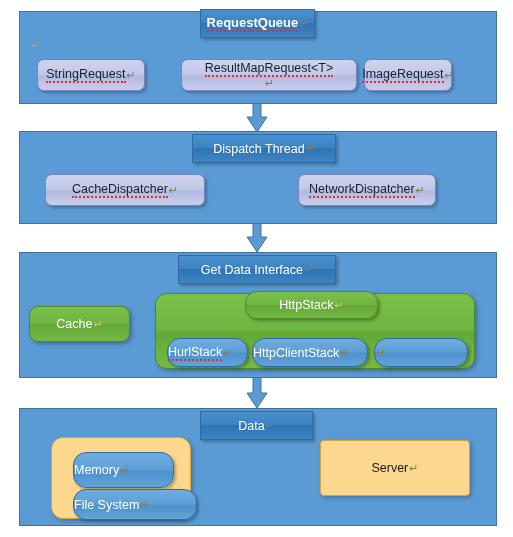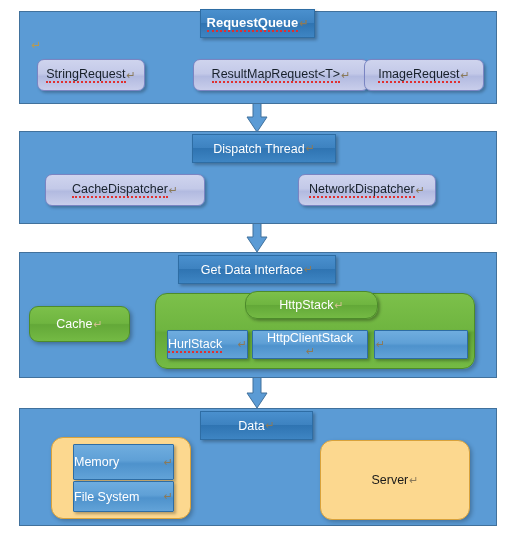--- a/index.html
+++ b/index.html
@@ -88,46 +88,47 @@
     justify-content: center;
     color: #17202A;
     font-size: 12.5px;
     box-shadow: 2px 2px 3px rgba(0,0,0,0.25);
     z-index: 12;
     white-space: nowrap;
   }
   .squiggle { border-bottom: 2px dotted #E03030; }
 
   #box-stringrequest    { left: 37px;  top: 59px;  width: 108px; }
-  #box-resultmaprequest { left: 193px; top: 59px;  width: 176px; }
-  #box-imagerequest     { left: 364px; top: 59px;  width: 120px; }
+  #box-resultmaprequest { left: 181px; top: 59px;  width: 176px; flex-direction: column; }
+  #box-imagerequest     { left: 364px; top: 59px;  width: 88px; }
   #box-cachedispatcher  { left: 45px;  top: 174px; width: 160px; }
   #box-networkdispatcher{ left: 298px; top: 174px; width: 138px; }
 
   
   .blue-box {
     position: absolute;
-    border-radius: 1px;
+    border-radius: 13px;
     border: 1px solid #2E6DA4;
     box-sizing: border-box;
     background: linear-gradient(to bottom, #6FADDF 0%, #5FA0D6 45%, #4E92CC 55%, #62A3D8 100%);
     display: flex;
     align-items: center;
-    justify-content: space-between;
+    justify-content: flex-start;
     color: #ffffff;
     font-size: 12.5px;
     box-shadow: 2px 2px 3px rgba(0,0,0,0.28);
     z-index: 16;
     white-space: nowrap;
+    margin-top: 8px;
   }
   #box-hurlstack       { left: 167px; top: 330px; width: 81px;  height: 29px; }
-  #box-httpclientstack { left: 252px; top: 330px; width: 116px; height: 29px; flex-direction: column; }
+  #box-httpclientstack { left: 252px; top: 330px; width: 116px; height: 29px; }
   #box-okhttpstack     { left: 374px; top: 330px; width: 94px;  height: 29px; }
   #box-memory          { left: 73px;  top: 444px; width: 101px; height: 36px; }
-  #box-filesystem      { left: 73px;  top: 481px; width: 101px; height: 31px; }
+  #box-filesystem      { left: 73px;  top: 481px; width: 124px; height: 31px; }
 
   
   .green-panel {
     position: absolute;
     border-radius: 12px;
     border: 1px solid #4D8B2B;
     box-sizing: border-box;
     background: linear-gradient(to bottom, #7CC04A 0%, #6FB540 48%, #63A838 52%, #74BA44 100%);
     box-shadow: 2px 2px 4px rgba(0,0,0,0.3);
     z-index: 10;
@@ -175,22 +176,22 @@
     border: 1px solid #D9A23B;
     box-sizing: border-box;
     background: #FCD88F;
     box-shadow: 2px 2px 4px rgba(0,0,0,0.25);
     z-index: 8;
   }
   #orange-localstore { left: 51px; top: 437px; width: 140px; height: 82px; }
 
   #box-server {
     position: absolute;
-    left: 320px; top: 440px; width: 150px; height: 80px;
-    border-radius: 12px;
+    left: 320px; top: 440px; width: 150px; height: 56px;
+    border-radius: 4px;
     border: 1px solid #D9A23B;
     box-sizing: border-box;
     background: #FCD88F;
     display: flex;
     align-items: center;
     justify-content: center;
     color: #1A1A1A;
     font-size: 12.5px;
     box-shadow: 2px 2px 4px rgba(0,0,0,0.25);
     z-index: 12;

